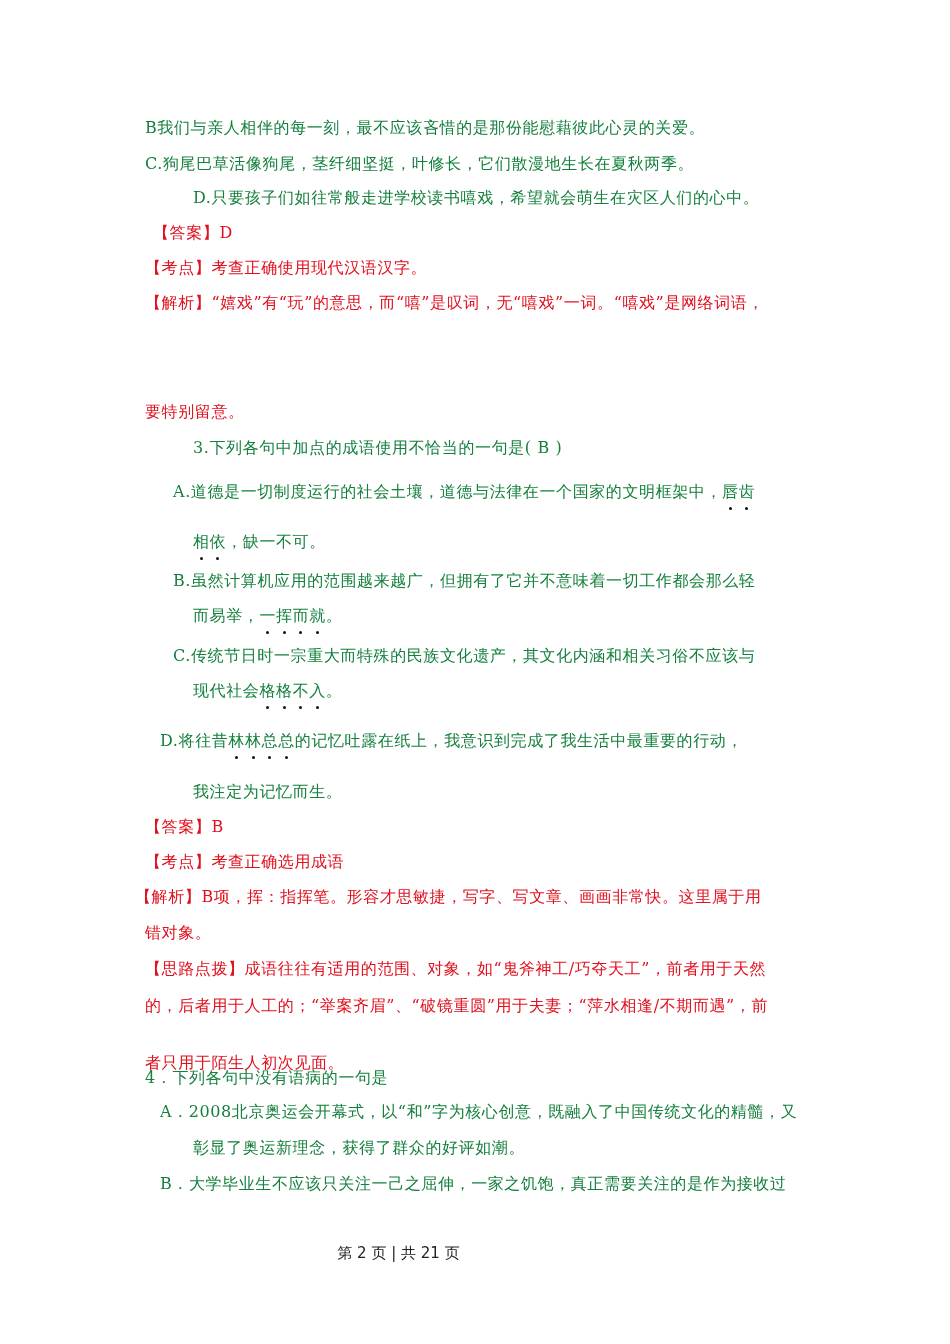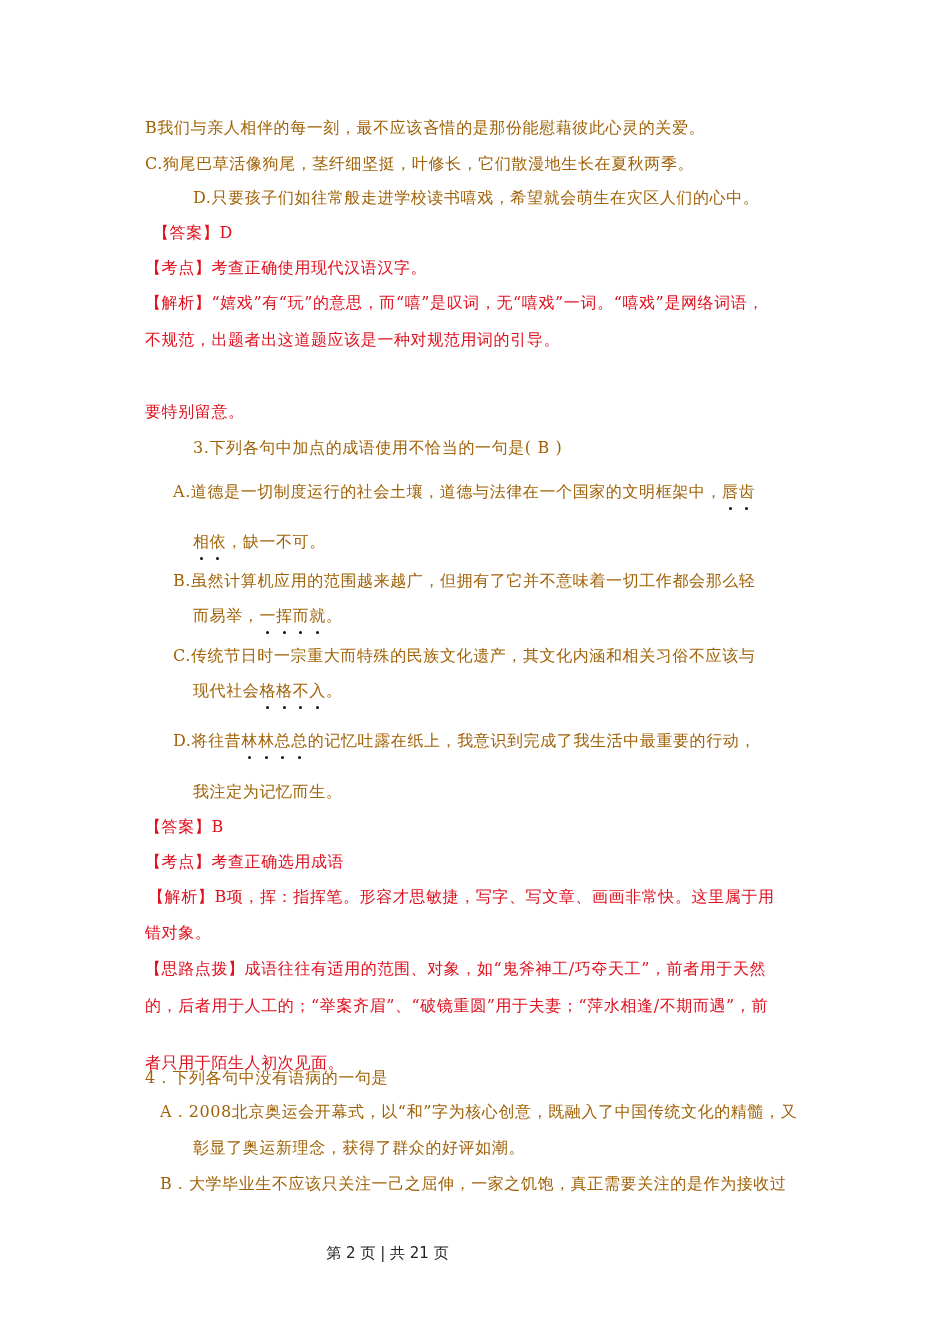--- a/index.html
+++ b/index.html
@@ -1,46 +1,45 @@
 <!DOCTYPE html>
 <html><head>
 <meta charset="utf-8">
 <style>
   html, body { margin: 0; padding: 0; background: #ffffff; }
   body { width: 950px; height: 1344px; position: relative; overflow: hidden;
          font-family: "DejaVu Serif", "Liberation Serif", serif; color: #111; }
   .page { position: absolute; left: 0; top: 0; width: 950px; height: 1344px; }
   .line { position: absolute; white-space: nowrap; font-size: 16px; line-height: 20px; letter-spacing: 0.6px; }
   .red { color: #e0101e; }
-  .blk { color: #a16207; }
+  .blk { color: #15803d; }
   .dot { position: relative; display: inline-block; }
   .dot::after { content: ""; position: absolute; left: 50%; bottom: -8px; width: 3px; height: 3px;
                 margin-left: -1.5px; border-radius: 50%; background: #111; }
-  .footer { position: absolute; top: 1244px; left: 0; width: 775px; text-align: center;
+  .footer { position: absolute; top: 1244px; left: 11px; width: 775px; text-align: center;
             font-family: "DejaVu Sans", "Liberation Sans", sans-serif; font-size: 15px; color: #222; }
 </style>
 </head>
 <body>
 
 <div class="page">
 
   <div class="line blk" style="top:118px;left:145px;">B我们与亲人相伴的每一刻，最不应该吝惜的是那份能慰藉彼此心灵的关爱。</div>
   <div class="line blk" style="top:154px;left:145px;">C.狗尾巴草活像狗尾，茎纤细坚挺，叶修长，它们散漫地生长在夏秋两季。</div>
   <div class="line blk" style="top:188px;left:145px;margin-left:48px;">D.只要孩子们如往常般走进学校读书嘻戏，希望就会萌生在灾区人们的心中。</div>
 
   <div class="line red" style="top:223px;left:153px;">
     <span>【答案】</span><span>D</span>
   </div>
   <div class="line red" style="top:258px;left:145px;">
     <span>【考点】</span><span>考查正确使用现代汉语汉字。</span>
   </div>
   <div class="line red" style="top:293px;left:145px;">
     <span>【解析】</span><span>“嬉戏”有“玩”的意思，而“嘻”是叹词，无“嘻戏”一词。“嘻戏”是网络词语，</span>
   </div>
-  <div class="line red" style="top:330px;left:145px;">不规范，出题者出这道题应该是一种对规范用词的引导。</div>
   <div class="line red" style="top:402px;left:145px;">要特别留意。</div>
 
   <div class="line blk" style="top:438px;left:145px;margin-left:48px;">3.下列各句中加点的成语使用不恰当的一句是( B )</div>
 
   <div class="line blk" style="top:482px;left:173px;">
     <span>A.道德是一切制度运行的社会土壤，道德与法律在一个国家的文明框架中，</span><span class="dot">唇</span><span class="dot">齿</span>
   </div>
   <div class="line blk" style="top:532px;left:193px;">
     <span class="dot">相</span><span class="dot">依</span><span>，缺一不可。</span>
   </div>
@@ -48,32 +47,32 @@
   <div class="line blk" style="top:571px;left:173px;">B.虽然计算机应用的范围越来越广，但拥有了它并不意味着一切工作都会那么轻</div>
   <div class="line blk" style="top:606px;left:193px;">
     <span>而易举，</span><span class="dot">一</span><span class="dot">挥</span><span class="dot">而</span><span class="dot">就</span><span>。</span>
   </div>
 
   <div class="line blk" style="top:646px;left:173px;">C.传统节日时一宗重大而特殊的民族文化遗产，其文化内涵和相关习俗不应该与</div>
   <div class="line blk" style="top:681px;left:193px;">
     <span>现代社会</span><span class="dot">格</span><span class="dot">格</span><span class="dot">不</span><span class="dot">入</span><span>。</span>
   </div>
 
-  <div class="line blk" style="top:731px;left:173px;">
+  <div class="line blk" style="top:731px;left:160px;">
     <span>D.将往昔</span><span class="dot">林</span><span class="dot">林</span><span class="dot">总</span><span class="dot">总</span><span>的记忆吐露在纸上，我意识到完成了我生活中最重要的行动，</span>
   </div>
   <div class="line blk" style="top:782px;left:193px;">我注定为记忆而生。</div>
 
   <div class="line red" style="top:817px;left:145px;">
     <span>【答案】</span><span>B</span>
   </div>
   <div class="line red" style="top:852px;left:145px;">
     <span>【考点】</span><span>考查正确选用成语</span>
   </div>
-  <div class="line red" style="top:887px;left:148px;">
+  <div class="line red" style="top:887px;left:135px;">
     <span>【解析】</span><span>B项，挥：指挥笔。形容才思敏捷，写字、写文章、画画非常快。这里属于用</span>
   </div>
   <div class="line red" style="top:923px;left:145px;">错对象。</div>
   <div class="line red" style="top:959px;left:145px;">
     <span>【思路点拨】</span><span>成语往往有适用的范围、对象，如“鬼斧神工/巧夺天工”，前者用于天然</span>
   </div>
   <div class="line red" style="top:996px;left:145px;">的，后者用于人工的；“举案齐眉”、“破镜重圆”用于夫妻；“萍水相逢/不期而遇”，前</div>
   <div class="line red" style="top:1032px;left:145px;margin-top:21px;">者只用于陌生人初次见面。</div>
 
   <div class="line blk" style="top:1068px;left:145px;">4．下列各句中没有语病的一句是</div>

